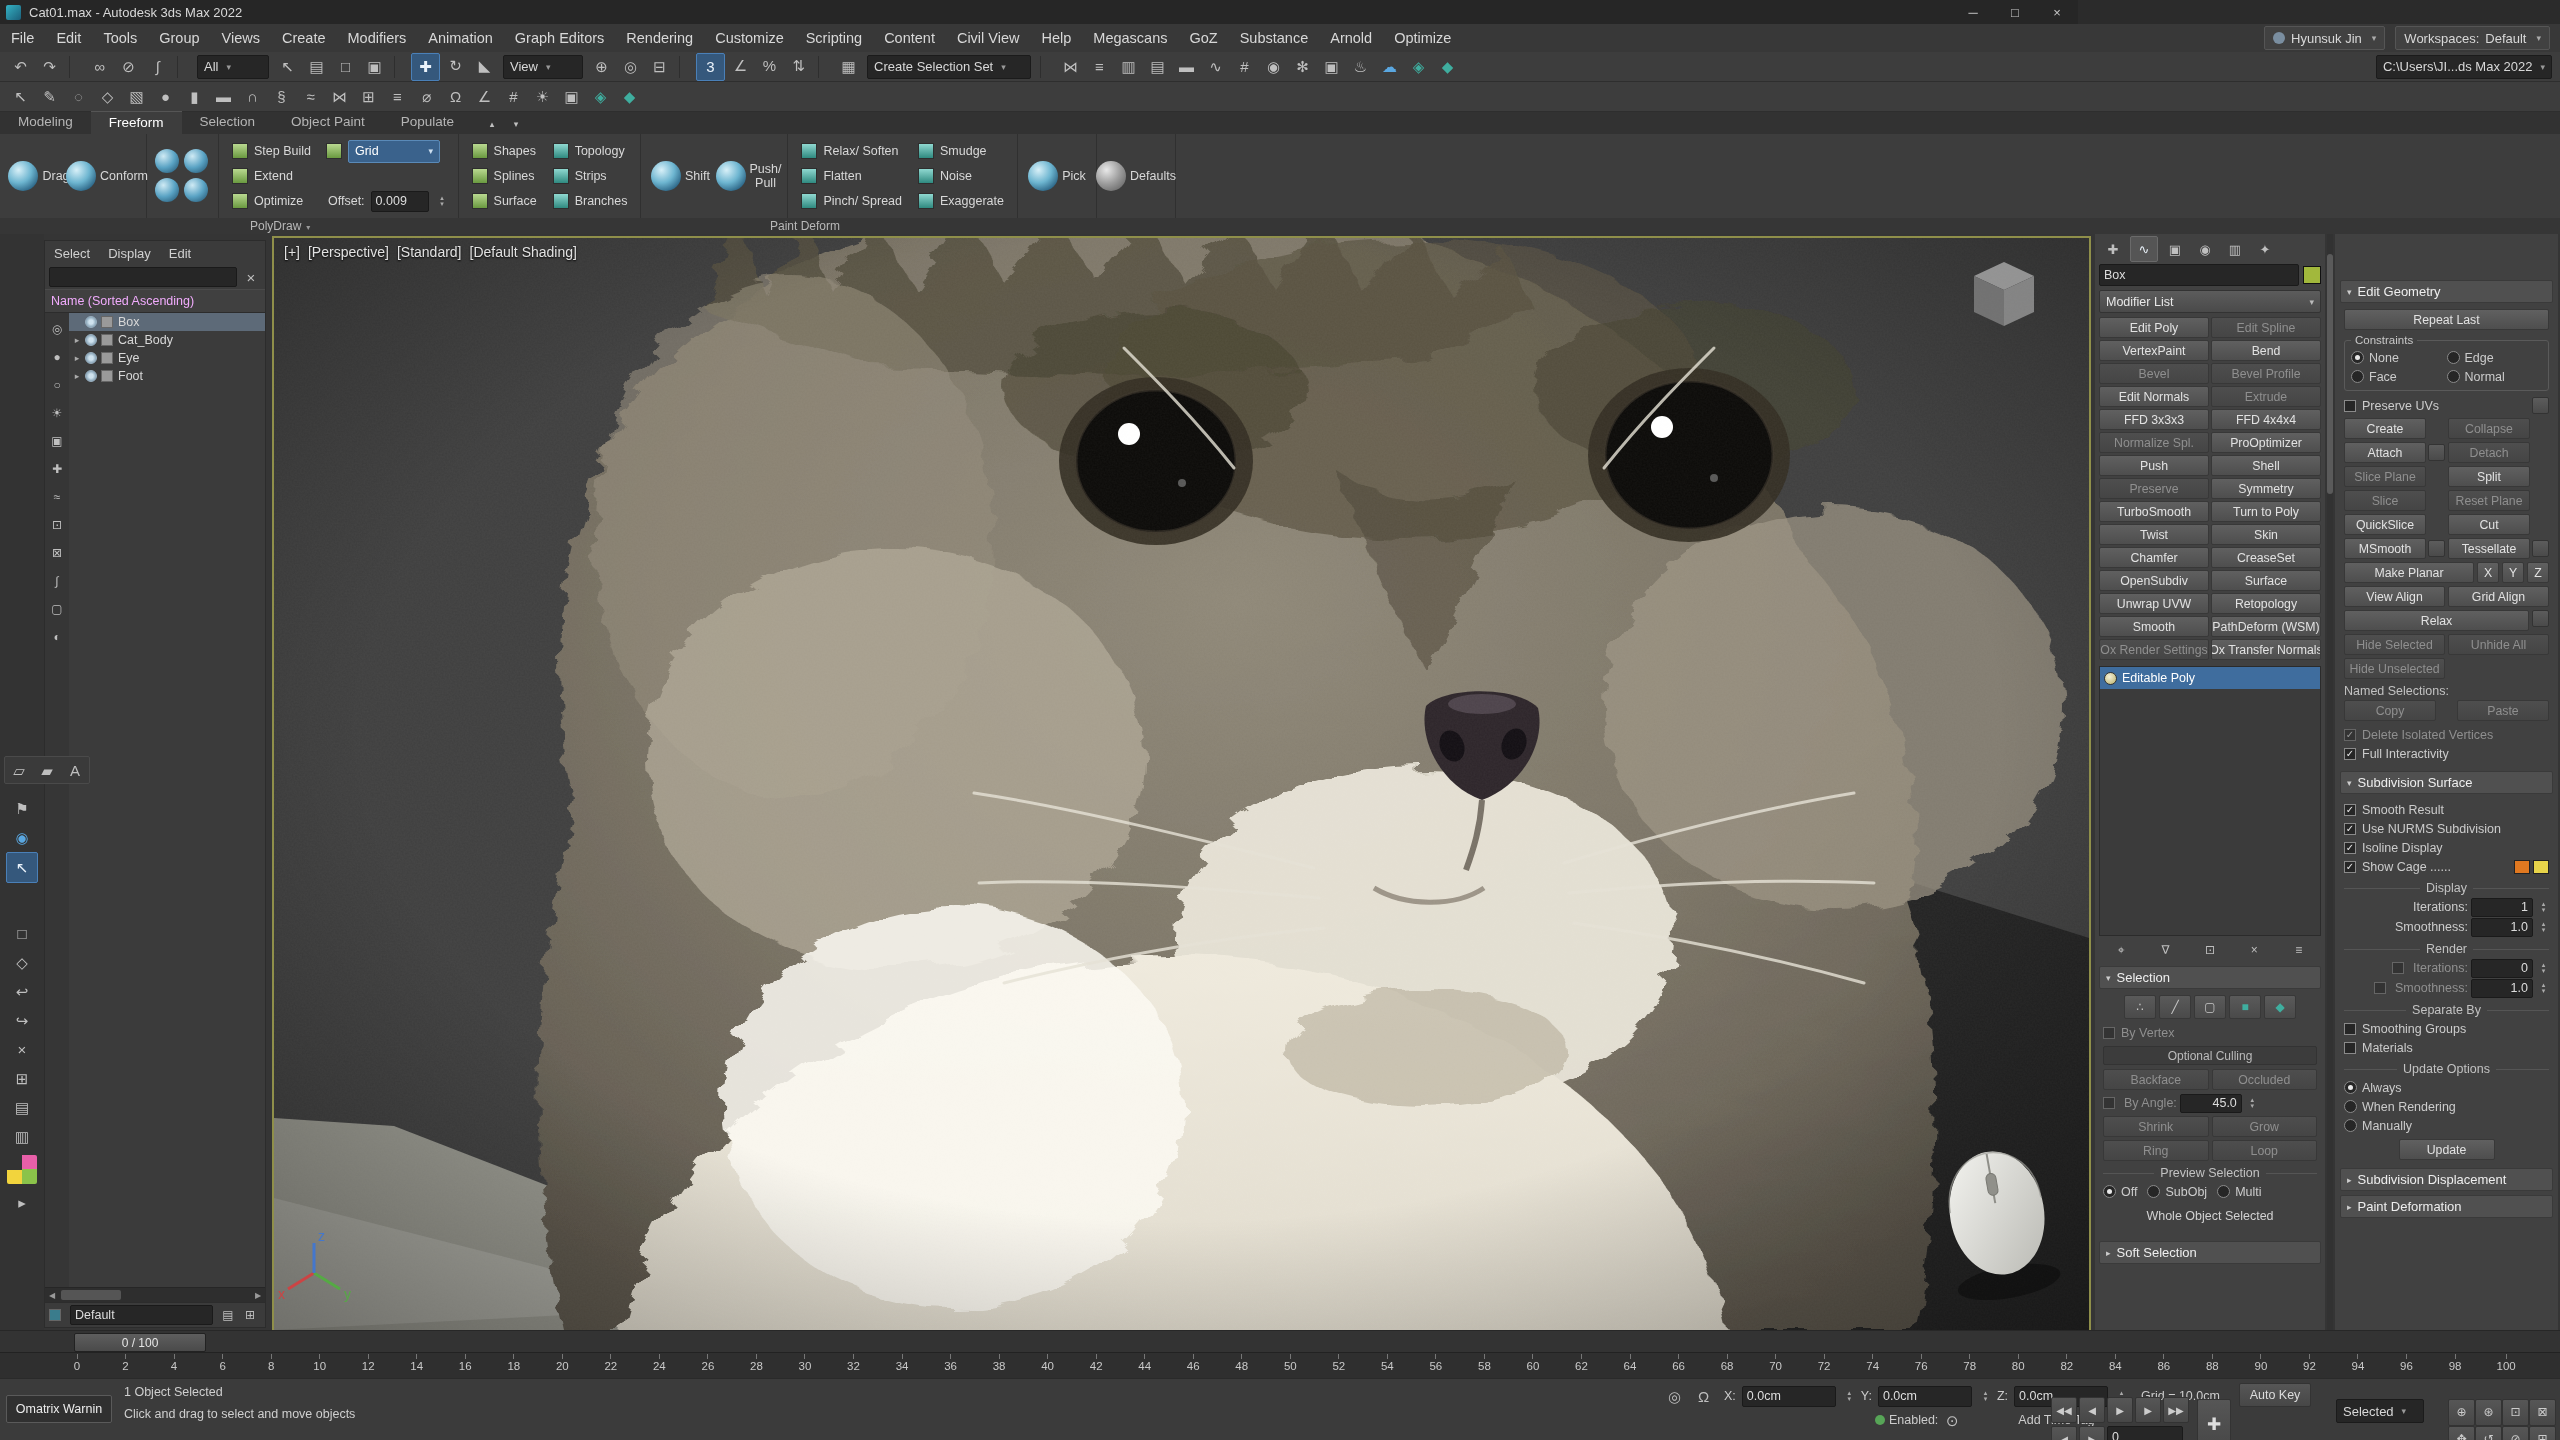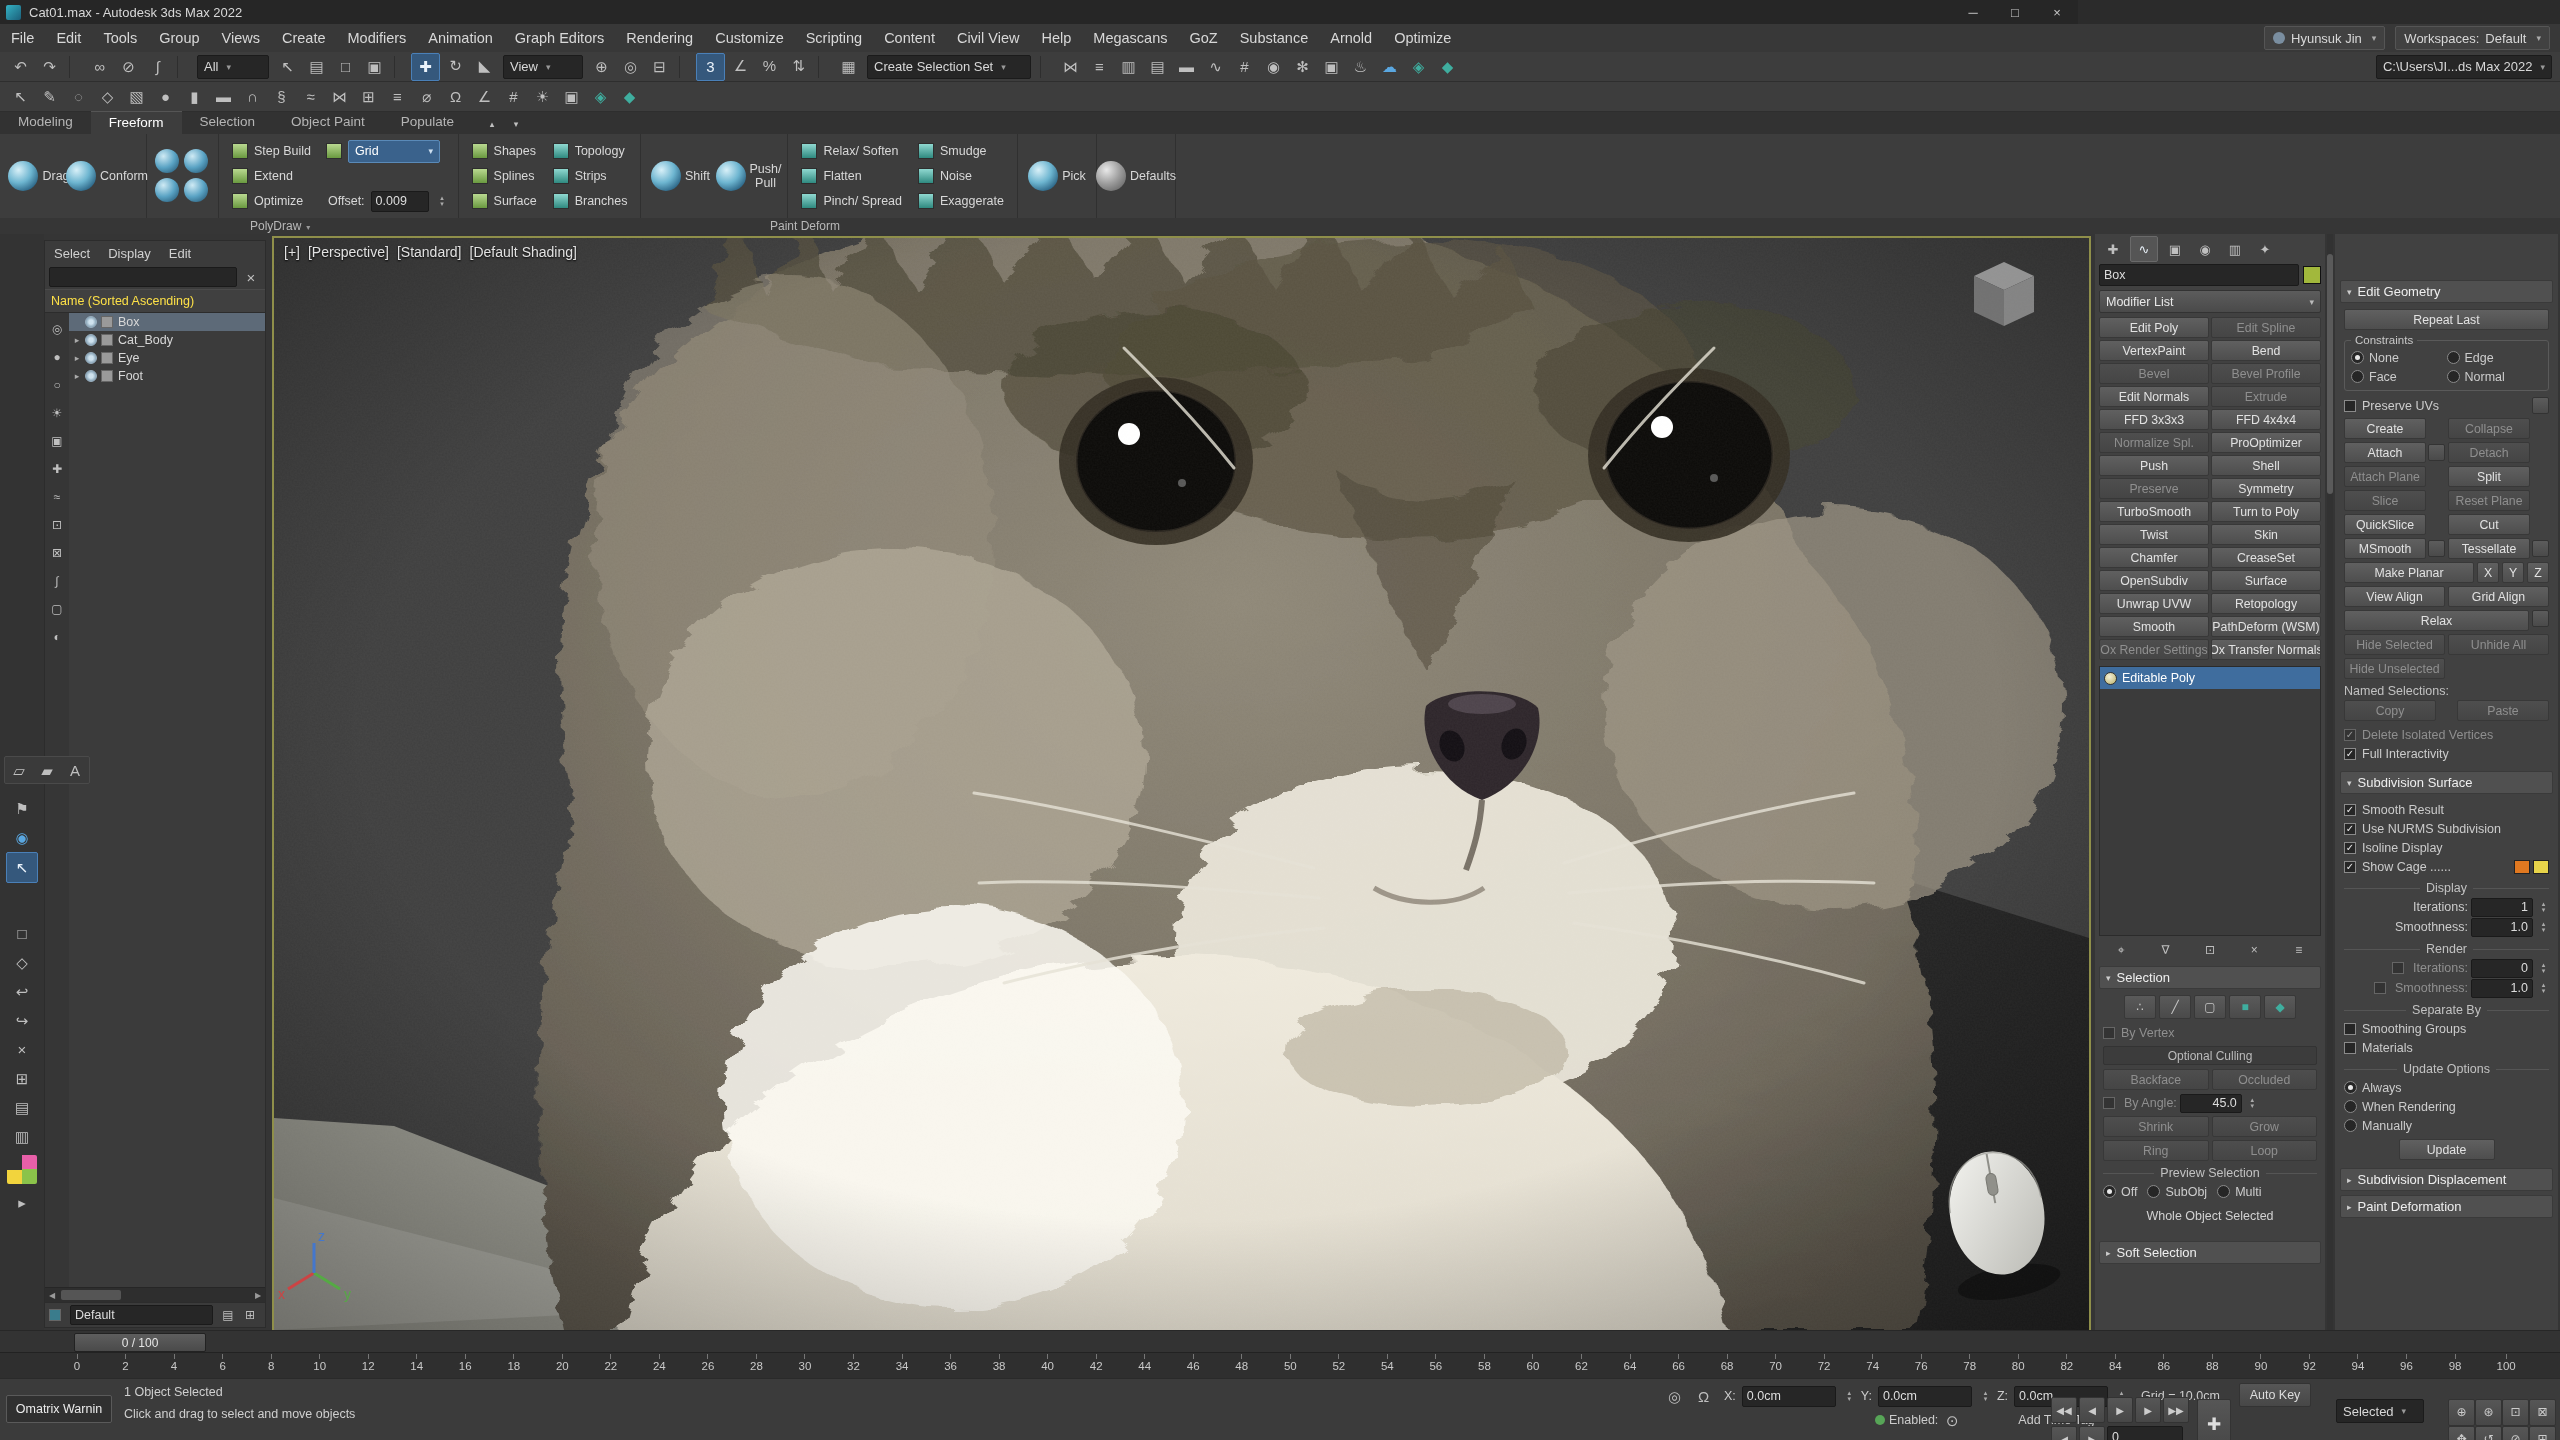--- a/index.html
+++ b/index.html
@@ -64,21 +64,21 @@
   #leftstrip .tool{width:30px;height:29px}
   .tool.palette{background:conic-gradient(#e85fa8 0 90deg,#8bc34a 90deg 180deg,#f2d43d 180deg 270deg,#333 270deg 360deg);border-radius:2px;width:22px;height:22px;margin:4px 0}
   #annotbar{position:absolute;left:4px;top:522px;display:flex;background:#3a3a3a;border:1px solid #4a4a4a;border-radius:2px;z-index:5}
   #annotbar .tool{width:26px;height:26px}
   
   #explorer{position:absolute;left:44px;top:6px;width:222px;height:1088px;background:#3b3b3b;border:1px solid #2c2c2c;display:flex;flex-direction:column;box-sizing:border-box}
   #xmenus{display:flex;height:24px;align-items:center}
   #xmenus span{padding:0 9px;font-size:13px;color:#d0d0d0}
   #xsearch{display:flex;align-items:center;gap:4px;padding:2px 4px}
   #xsearch .fld{flex:1;height:18px}
-  #xhead{height:22px;background:#404040;border-top:1px solid #4a4a4a;border-bottom:1px solid #2c2c2c;display:flex;align-items:center;padding:0 6px;font-size:12.5px;color:#fde047}
+  #xhead{height:22px;background:#404040;border-top:1px solid #4a4a4a;border-bottom:1px solid #2c2c2c;display:flex;align-items:center;padding:0 6px;font-size:12.5px;color:#f0abfc}
   #xbody{flex:1;display:flex;overflow:hidden}
   #xfilters{width:24px;background:#363636;display:flex;flex-direction:column;align-items:center;padding-top:2px}
   #xfilters .tool{width:20px;height:28px}
   #xfilters .tool i{font-size:12px}
   #xrows{flex:1}
   .xrow{display:flex;align-items:center;height:18px;padding-left:2px;font-size:12.5px;color:#d8d8d8}
   .xrow.selected{background:#5d6a78}
   .xarr{width:12px;text-align:center;color:#aaa;font-size:9px;flex:none}
   .xarr::before{content:"▸"}
   .xeye{width:10px;height:10px;border-radius:50%;border:1px solid #9ab0c0;margin:0 4px 0 2px;background:radial-gradient(circle at 50% 50%,#cfe2ee 30%,#5a7c94);flex:none}
@@ -1072,21 +1072,21 @@
             <div class="btn">Attach</div>
             <span class="mini"></span>
           </div>
 
           <div class="egcell">
             <div class="btn dim">Detach</div>
             <span class="mini" style="visibility: hidden;"></span>
           </div>
 
           <div class="egcell">
-            <div class="btn dim">Attach Plane</div>
+            <div class="btn dim">Slice Plane</div>
             <span class="mini" style="visibility: hidden;"></span>
           </div>
 
           <div class="egcell">
             <div class="btn">Split</div>
             <span class="mini" style="visibility: hidden;"></span>
           </div>
 
           <div class="egcell">
             <div class="btn dim">Slice</div>

